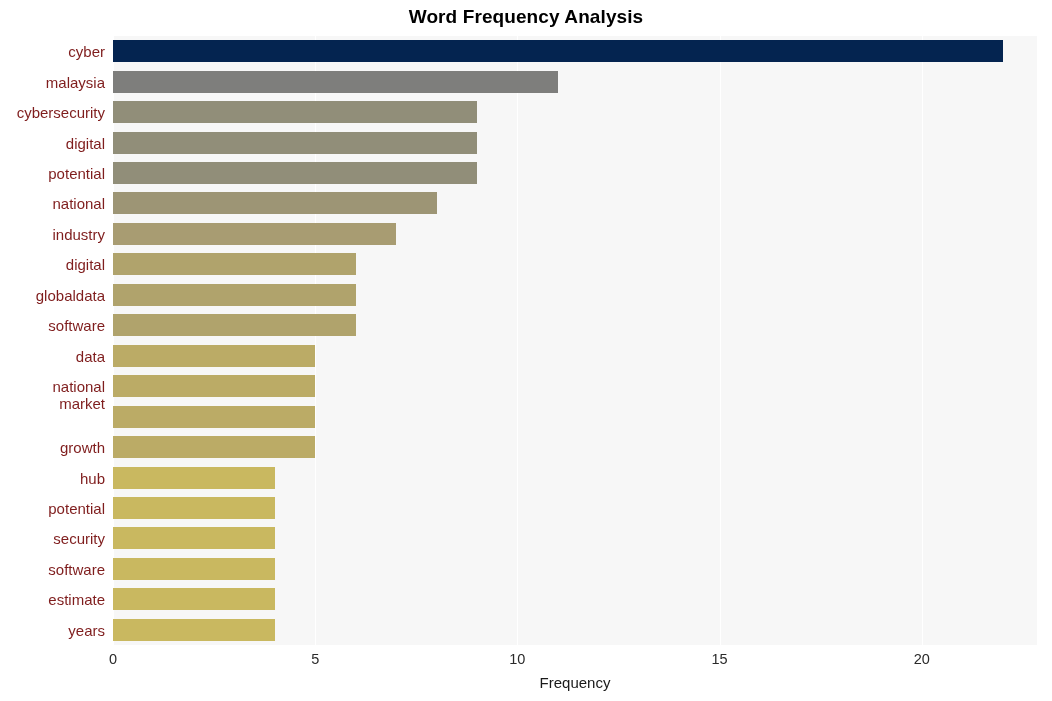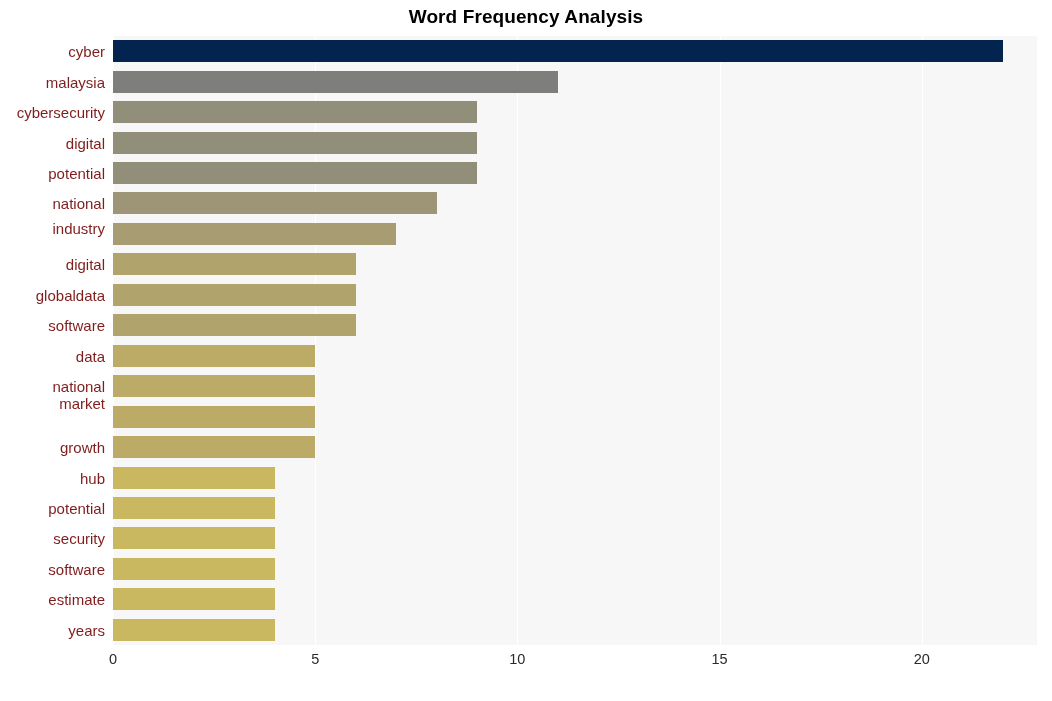--- a/index.html
+++ b/index.html
@@ -184,21 +184,21 @@
       </div>
   </div>
 
   <div id="y-axis-labels">
       <div class="y-tick-label" style="top: 7.225px;">cyber</div>
       <div class="y-tick-label" style="top: 37.675px;">malaysia</div>
       <div class="y-tick-label" style="top: 68.125px;">cybersecurity</div>
       <div class="y-tick-label" style="top: 98.575px;">digital</div>
       <div class="y-tick-label" style="top: 129.025px;">potential</div>
       <div class="y-tick-label" style="top: 159.475px;">national</div>
-      <div class="y-tick-label" style="top: 184px;">industry</div>
+      <div class="y-tick-label" style="top: 190px;">industry</div>
       <div class="y-tick-label" style="top: 220.375px;">digital</div>
       <div class="y-tick-label" style="top: 250.825px;">globaldata</div>
       <div class="y-tick-label" style="top: 281.275px;">software</div>
       <div class="y-tick-label" style="top: 311.725px;">data</div>
       <div class="y-tick-label" style="top: 342.175px;">national</div>
       <div class="y-tick-label" style="top: 359px;">market</div>
       <div class="y-tick-label" style="top: 403.075px;">growth</div>
       <div class="y-tick-label" style="top: 433.525px;">hub</div>
       <div class="y-tick-label" style="top: 463.975px;">potential</div>
       <div class="y-tick-label" style="top: 494.425px;">security</div>
@@ -208,14 +208,15 @@
     </div>
 
   <div id="x-axis-labels">
       <div class="x-tick-label" style="left: 113px;">0</div>
       <div class="x-tick-label" style="left: 315.188px;">5</div>
       <div class="x-tick-label" style="left: 517.376px;">10</div>
       <div class="x-tick-label" style="left: 719.565px;">15</div>
       <div class="x-tick-label" style="left: 921.753px;">20</div>
     </div>
 
+  <div id="x-axis-title">Frequency</div>
 
 </div>
 
 </body></html>

